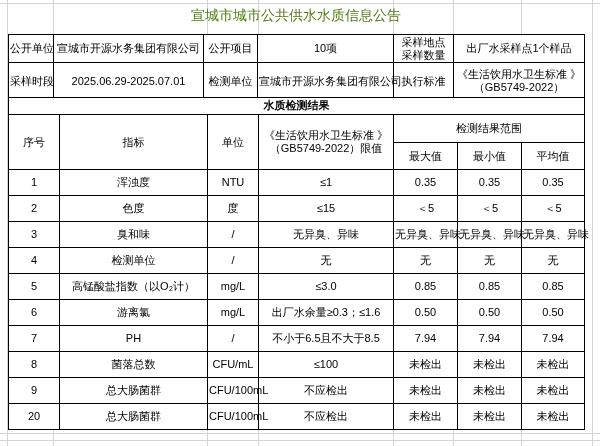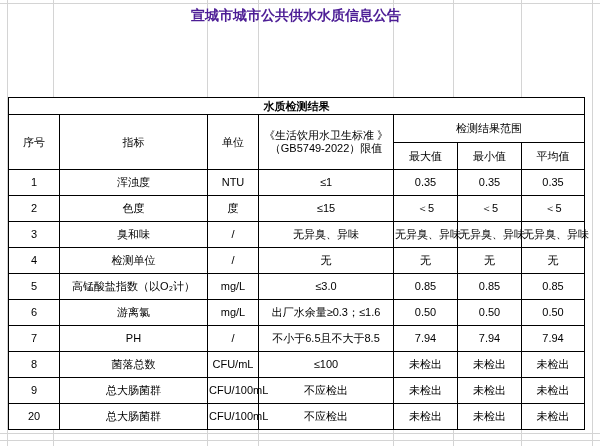--- a/index.html
+++ b/index.html
@@ -14,41 +14,41 @@
   .sheet{position:absolute;inset:0;}
   
   .gridlines{position:absolute;inset:0;z-index:0;}
   .gl{position:absolute;background:#d4d4d4;}
   .gl.h{height:1px;left:0;width:600px;}
   .gl.v{width:1px;top:0;height:446px;}
   
   .title{
     position:absolute;top:7px;left:0;width:592px;
     text-align:center;
-    font-size:14px;font-weight:bold;
-    color:#4c1d95;
+    font-size:14px;font-weight:normal;
+    color:#4d7c0f;
     z-index:2;
     letter-spacing:0px;
   }
   
   table{border-collapse:collapse;table-layout:fixed;position:absolute;left:8px;z-index:1;}
   td{
     border:1px solid #000;
     background:#fff;
     text-align:center;vertical-align:middle;
     font-size:11px;line-height:1.18;
     padding:0 1px;
     overflow:visible;
     white-space:nowrap;
   }
   table.info{top:34px;width:576px;}
   table.info tr.r1 td{height:27px;}
   table.info tr.r2 td{height:36px;}
   table.results{top:97px;width:576px;}
-  table.results tr.band td{height:16px;font-weight:bold;}
+  table.results tr.band td{height:16px;font-weight:bold;font-family:Liberation Mono, monospace;}
   table.results tr.h1 td{height:27px;}
   table.results tr.h2 td{height:26px;}
   table.results tr.data td{height:25px;}
   .two-line div{line-height:1.15;}
 </style>
 </head>
 <body>
 
 <div class="sheet">
 
@@ -71,20 +71,42 @@
   <table class="info">
     <colgroup>
       <col style="width:45px">
         <col style="width:150px">
         <col style="width:54px">
       <col style="width:136px">
         <col style="width:60px">
         <col style="width:131px">
     </colgroup>
     <tbody>
+        <tr class="r1">
+      <td>公开单位</td>
+      <td>宣城市开源水务集团有限公司</td>
+      <td>公开项目</td>
+      <td>10项</td>
+      <td class="two-line">
+        <div>采样地点</div>
+        <div>采样数量</div>
+      </td>
+      <td>出厂水采样点1个样品</td>
+    </tr>
+    <tr class="r2">
+      <td>采样时段</td>
+      <td>2025.06.29-2025.07.01</td>
+      <td>检测单位</td>
+      <td>宣城市开源水务集团有限公司</td>
+      <td>执行标准</td>
+      <td class="two-line">
+        <div>《生活饮用水卫生标准 》</div>
+        <div>（GB5749-2022）</div>
+      </td>
+    </tr>
   </tbody>
     </table>
 
   <table class="results">
     <colgroup>
       <col style="width:51px">
         <col style="width:148px">
         <col style="width:51px">
       <col style="width:135px">
         <col style="width:64px">

